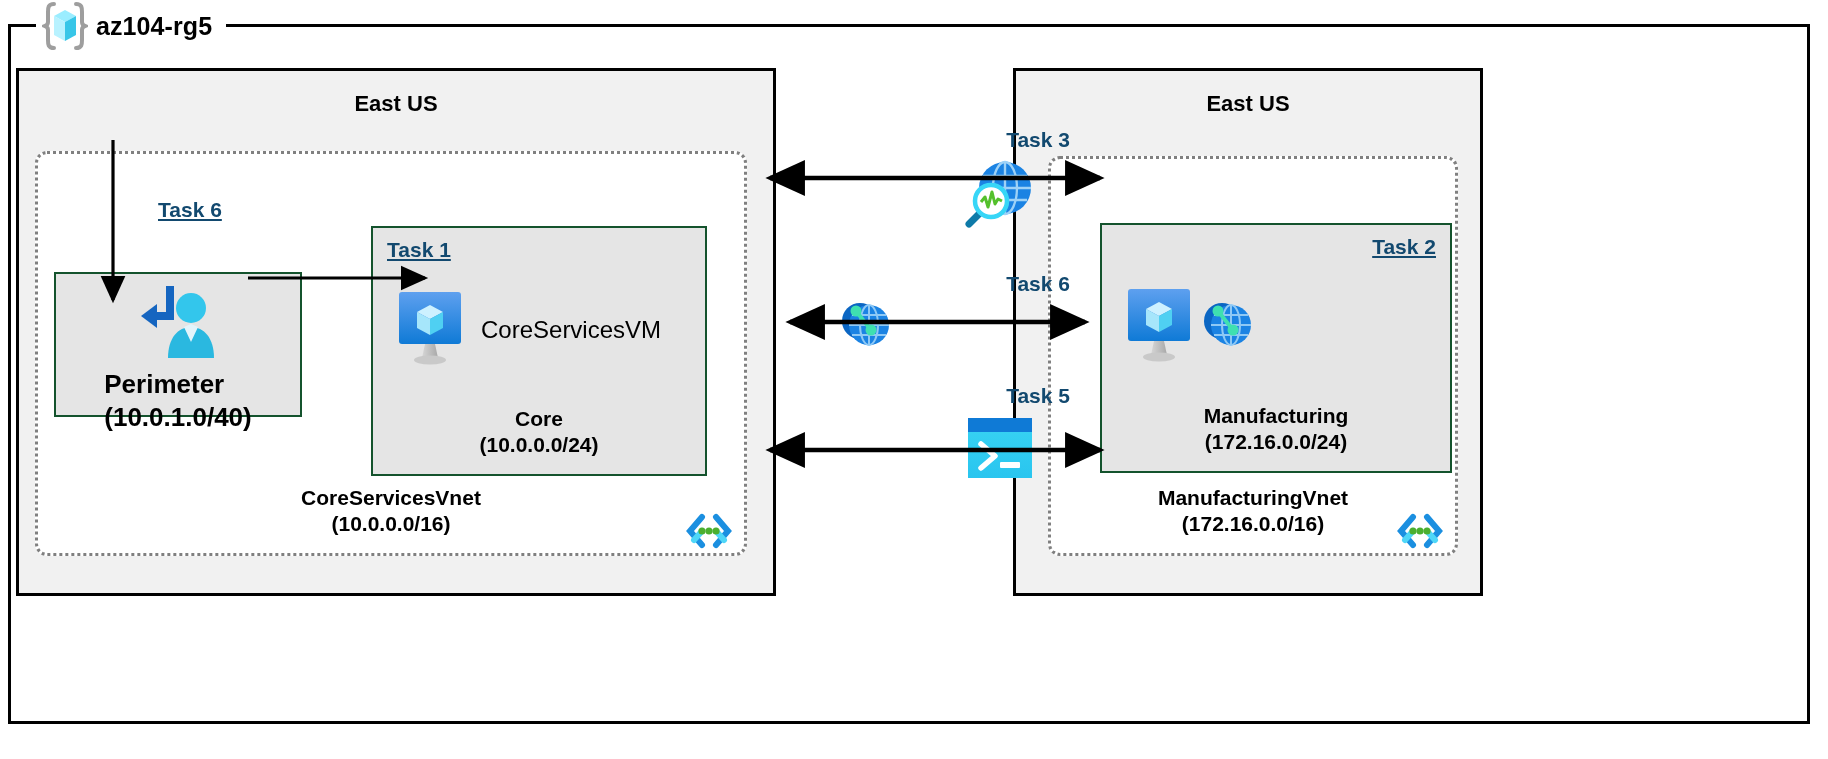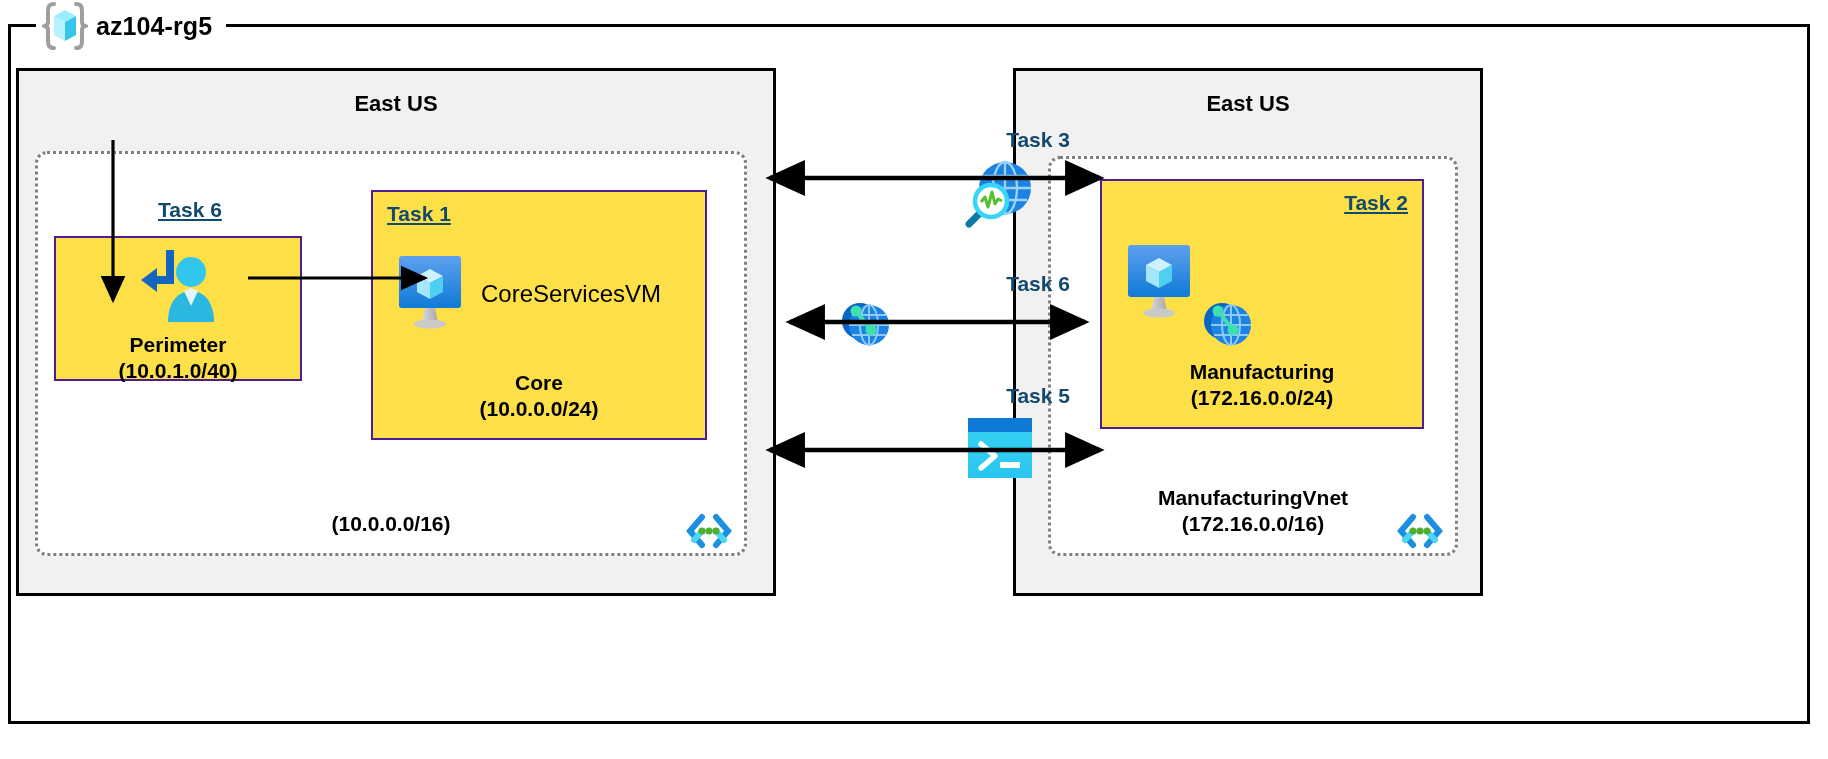--- a/index.html
+++ b/index.html
@@ -67,26 +67,27 @@
   }
   #vnet-core .vnet-label  { bottom: 16px; }
   #vnet-manuf .vnet-label { bottom: 16px; }
 
   
   .vnet-corner { position: absolute; right: 12px; bottom: 2px; width: 46px; height: 40px; }
 
   
   .subnet {
     position: absolute;
-    background: #fde047;
-    border: 2px solid #4c1d95;
+    background: #e5e5e5;
+    border: 2px solid #14532d;
+    margin-top: 36px;
   }
   #subnet-perimeter { left: 16px;  top: 82px; width: 248px; height: 145px; }
   #subnet-core      { left: 333px; top: 36px; width: 336px; height: 250px; }
-  #subnet-manuf     { left: 49px;  top: 20px; width: 324px; height: 250px; }
+  #subnet-manuf     { left: 49px;  top: 28px; width: 352px; height: 250px; }
 
   .task-label {
     position: absolute;
     font-size: 21px; font-weight: bold; color: #12496f;
     white-space: nowrap;
     text-decoration: underline;
   }
 
   .subnet-caption {
     position: absolute; left: 0; right: 0;
@@ -99,22 +100,22 @@
     position: absolute; display: flex; align-items: center; gap: 16px;
   }
   .vm-name { font-size: 24px; font-weight: normal; color: #000; white-space: nowrap; }
 
   
   .person-block {
     position: absolute; left: 0; right: 0; top: 12px;
     display: flex; flex-direction: column; align-items: center;
   }
   .person-caption {
-    margin-top: 4px; text-align: center; line-height: 1.25;
-    font-size: 21px; font-weight: bold; color: #000;
+    margin-top: 4px; text-align: left; line-height: 1.25;
+    font-size: 26px; font-weight: bold; color: #000;
   }
 
   
   .mid-task { position: absolute; text-align: right; }
   .mid-task .mid-title {
     font-size: 21px; font-weight: bold; color: #12496f; white-space: nowrap;
   }
   .mid-icon { margin: 4px auto 0; }
 
   
@@ -214,20 +215,21 @@
           <span class="vm-name">CoreServicesVM</span>
         </div>
 
         <div class="subnet-caption" style="bottom:16px;">
           <div>Core</div>
           <div>(10.0.0.0/24)</div>
         </div>
       </div>
 
       <div class="vnet-label">
+        <div>CoreServicesVnet</div>
         <div>(10.0.0.0/16)</div>
       </div>
 
       <span class="vnet-corner">
         <svg width="46" height="40" viewBox="0 0 46 40">
           <path d="M16 6 L4 20 L16 34" fill="none" stroke="#1b8fe0" stroke-width="6" stroke-linecap="round"></path>
           <path d="M30 6 L42 20 L30 34" fill="none" stroke="#1b8fe0" stroke-width="6" stroke-linecap="round"></path>
           <path d="M16 20 L8 29" fill="none" stroke="#4fd7f8" stroke-width="6" stroke-linecap="round"></path>
           <path d="M30 20 L38 29" fill="none" stroke="#4fd7f8" stroke-width="6" stroke-linecap="round"></path>
           <circle cx="16" cy="20" r="3.6" fill="#4caf2f"></circle>

